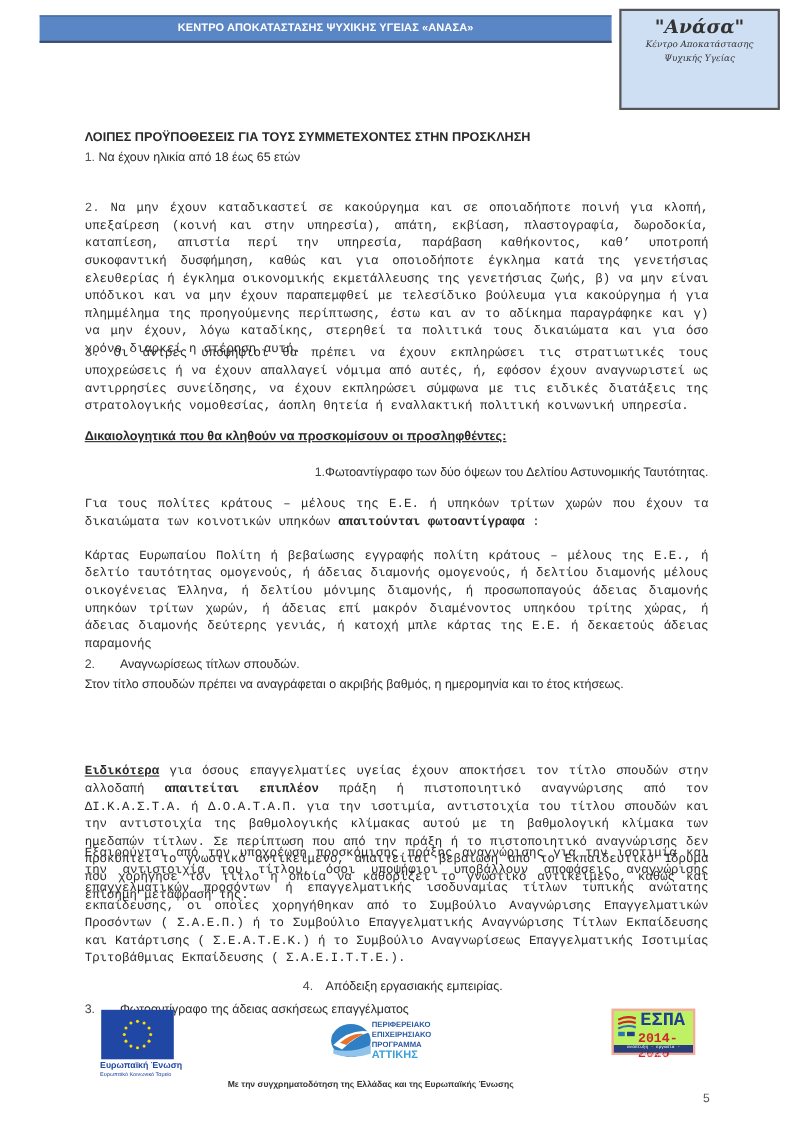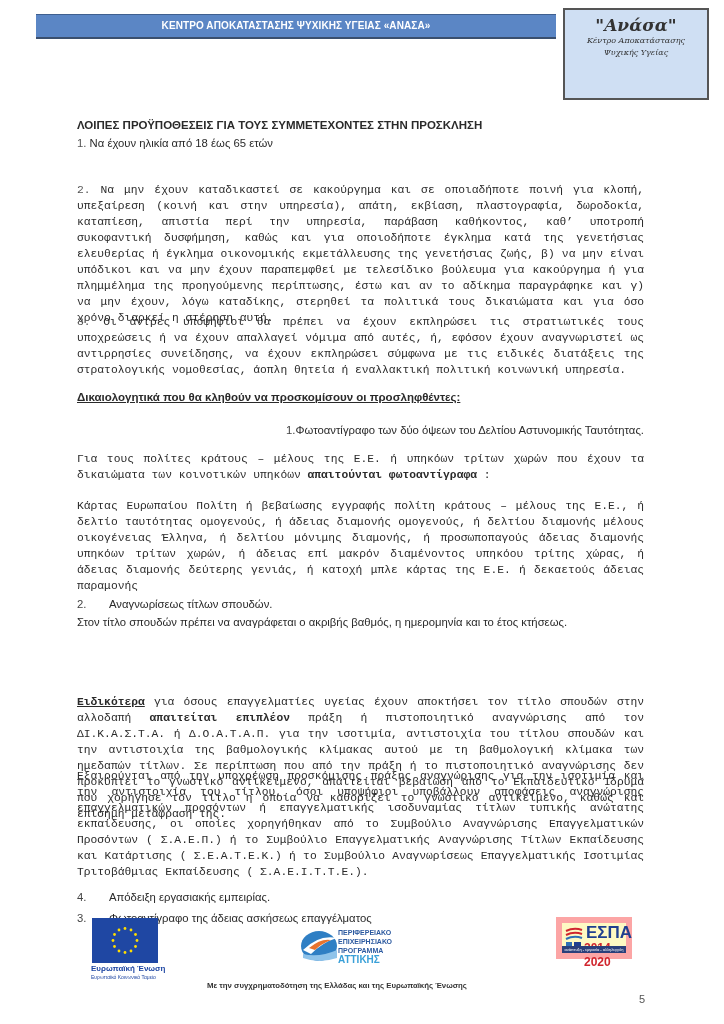--- a/index.html
+++ b/index.html
@@ -23,22 +23,22 @@
   .u { text-decoration: underline; }
   .num { display: inline-block; width: 32px; font-weight: normal; color: #444; }
   .sec { position: absolute; left: 0; width: 567px; }
   .eu-flag { position: absolute; left: 92px; top: 918px; width: 66px; height: 45px; background: #1f47a3; }
   .eu-flag svg { width: 66px; height: 45px; }
   .eu-label { position: absolute; left: 91px; top: 964px; font-size: 8px; color: #1f47a3; font-weight: bold; }
   .eu-sublabel { position: absolute; left: 91px; top: 974px; font-size: 5px; color: #1f47a3; }
   .pep-logo { position: absolute; left: 297px; top: 928px; width: 50px; height: 36px; }
   .pep-text { position: absolute; left: 338px; top: 928px; font-size: 7px; line-height: 9px; color: #2c5aa0; font-weight: bold; }
   .pep-text .big { font-size: 10px; color: #3aa0d8; }
-  .espa { position: absolute; left: 556px; top: 917px; width: 76px; height: 42px; border: 6px solid #fca5a5;
-          background: #fef9c3; box-sizing: border-box; }
+  .espa { position: absolute; left: 556px; top: 917px; width: 76px; height: 42px; border: 2px solid #fca5a5;
+          background: #bef264; box-sizing: border-box; font-family: Liberation Mono, monospace; }
   .espa-title { position: absolute; left: 24px; top: 0px; font-size: 17px; font-weight: bold; color: #1f3f8f; }
   .espa-years { position: absolute; left: 22px; top: 18px; font-size: 12px; font-weight: bold; color: #d0262e; }
   .espa-strip { position: absolute; left: 0; bottom: 0; width: 100%; height: 7px; background: #2a3f7a;
           color: #fff; font-size: 4px; line-height: 7px; text-align: center; }
   .espa-waves { position: absolute; left: 3px; top: 4px; width: 18px; height: 20px; }
   .footer-text { position: absolute; left: 207px; top: 981px; font-size: 7.8px; font-weight: bold; color: #333; }
   .page-number { position: absolute; left: 639px; top: 993px; font-size: 11px; color: #555; }
 </style>
 </head>
 <body>
@@ -89,21 +89,21 @@
 
   <p class="sec just" style="top:553px;margin-top:24px;">
     <span class="b u">Ειδικότερα</span><span> για όσους επαγγελματίες υγείας έχουν αποκτήσει τον τίτλο σπουδών στην αλλοδαπή </span><span class="b">απαιτείται επιπλέον</span><span> πράξη ή πιστοποιητικό αναγνώρισης από τον ΔΙ.Κ.Α.Σ.Τ.Α. ή Δ.Ο.Α.Τ.Α.Π. για την ισοτιμία, αντιστοιχία του τίτλου σπουδών και την αντιστοιχία της βαθμολογικής κλίμακας αυτού με τη βαθμολογική κλίμακα των ημεδαπών τίτλων. Σε περίπτωση που από την πράξη ή το πιστοποιητικό αναγνώρισης δεν προκύπτει το γνωστικό αντικείμενο, απαιτείται βεβαίωση από το Εκπαιδευτικό Ίδρυμα που χορήγησε τον τίτλο η οποία να καθορίζει το γνωστικό αντικείμενο, καθώς και επίσημη μετάφρασή της.</span>
   </p>
 
   <p class="sec just" style="top:651px;">Εξαιρούνται από την υποχρέωση προσκόμισης πράξης αναγνώρισης για την ισοτιμία και την αντιστοιχία του τίτλου, όσοι υποψήφιοι υποβάλλουν αποφάσεις αναγνώρισης επαγγελματικών προσόντων ή επαγγελματικής ισοδυναμίας τίτλων τυπικής ανώτατης εκπαίδευσης, οι οποίες χορηγήθηκαν από το Συμβούλιο Αναγνώρισης Επαγγελματικών Προσόντων ( Σ.Α.Ε.Π.) ή το Συμβούλιο Επαγγελματικής Αναγνώρισης Τίτλων Εκπαίδευσης και Κατάρτισης ( Σ.Ε.Α.Τ.Ε.Κ.) ή το Συμβούλιο Αναγνωρίσεως Επαγγελματικής Ισοτιμίας Τριτοβάθμιας Εκπαίδευσης ( Σ.Α.Ε.Ι.Τ.Τ.Ε.).</p>
 
   <p class="sec" style="top:759px; line-height:14px;margin-top:35px;">
     <span class="num">3.</span><span>Φωτοαντίγραφο της άδειας ασκήσεως επαγγέλματος</span>
   </p>
-  <p class="sec" style="top:773px; line-height:14px;">
+  <p class="sec" style="top:773px; line-height:14px;text-align:center;">
     <span class="num">4.</span><span>Απόδειξη εργασιακής εμπειρίας.</span>
   </p>
 </div>
 
 <div class="eu-flag">
   <svg viewBox="0 0 66 45">
     <g fill="#ffdd00">
       <circle cx="33" cy="10.5" r="1.4"></circle>
         <circle cx="39" cy="12" r="1.4"></circle>
         <circle cx="43.5" cy="16.5" r="1.4"></circle>

